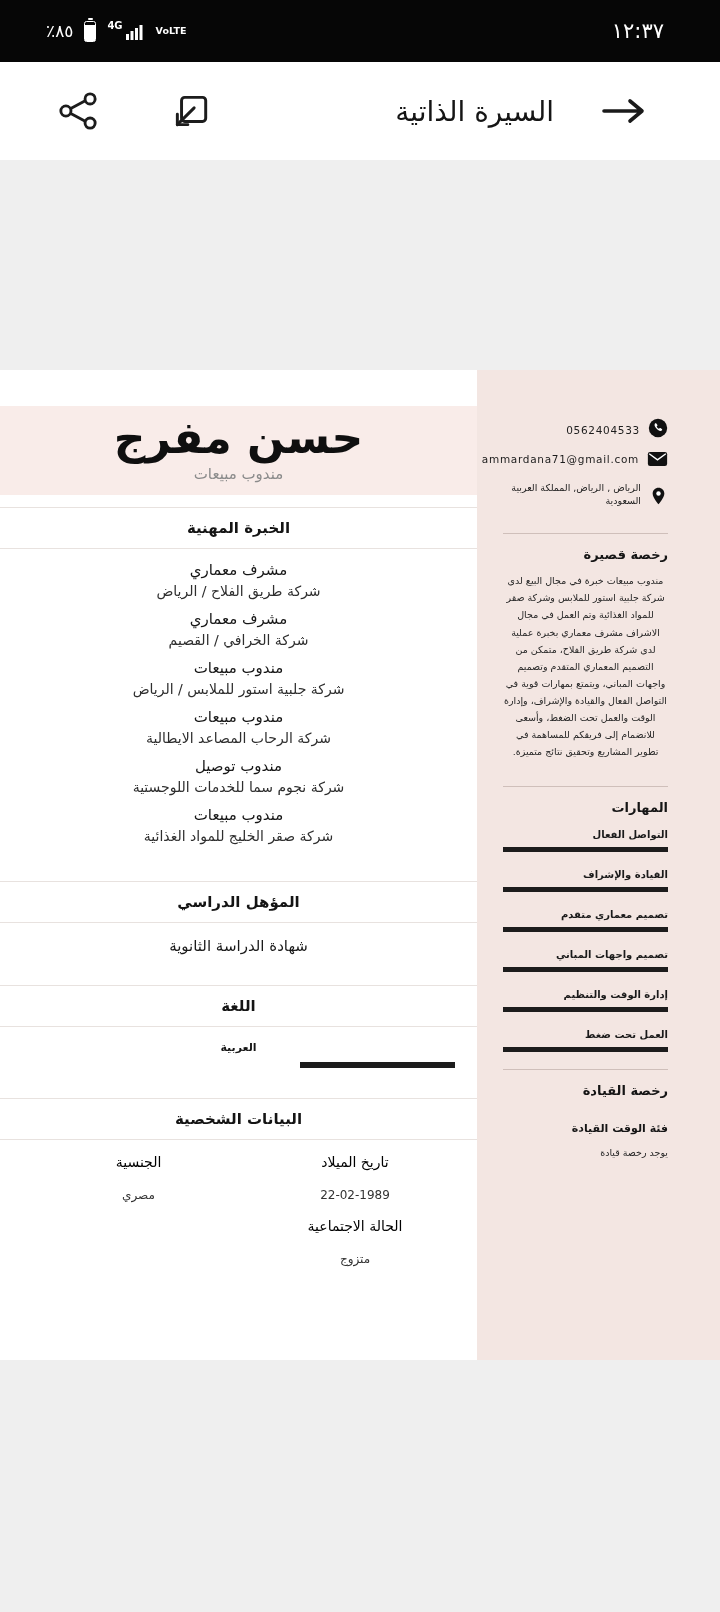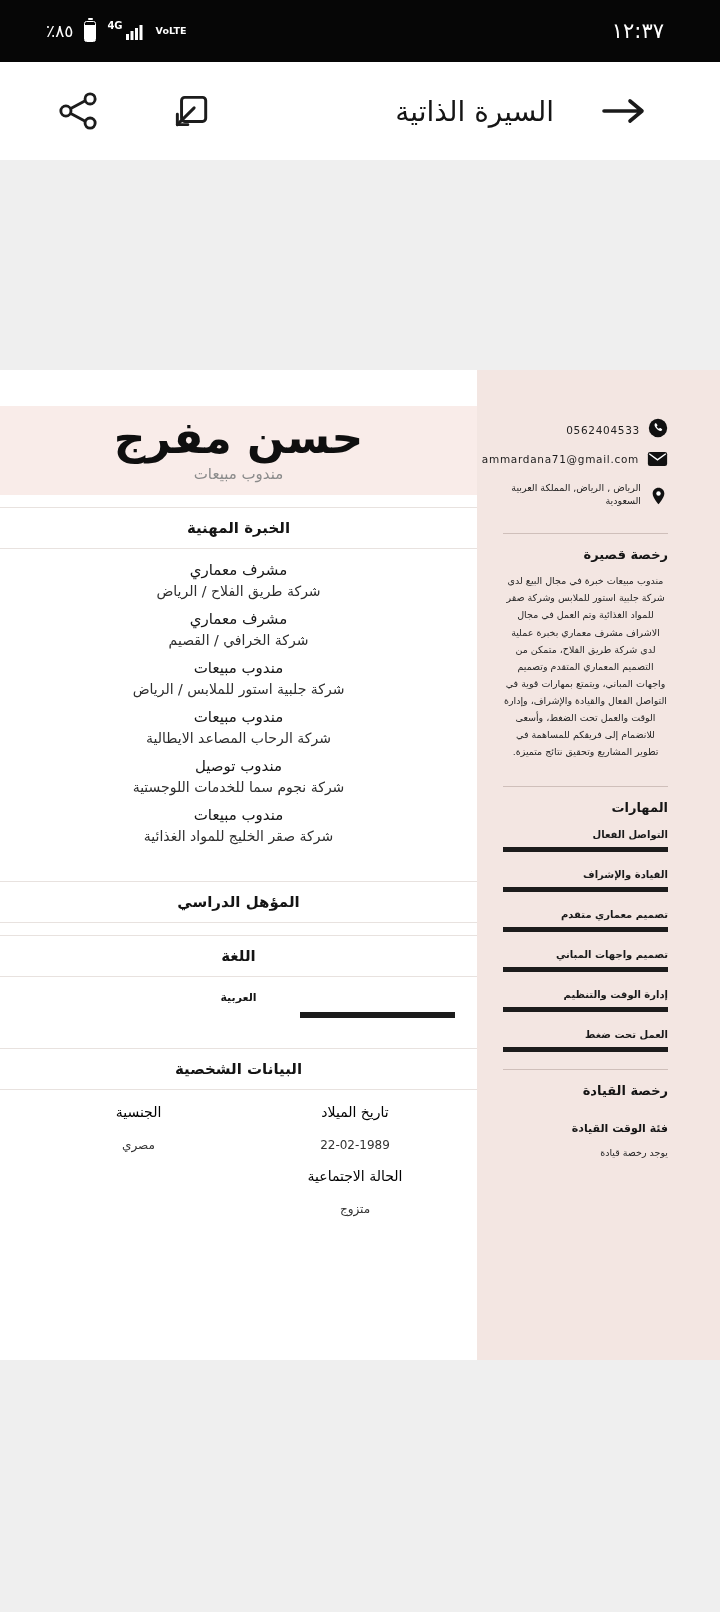--- a/index.html
+++ b/index.html
@@ -219,20 +219,21 @@
             <div class="exp-title">مندوب توصيل</div>
             <div class="exp-co">شركة نجوم سما للخدمات اللوجستية</div>
           </div>
           <div class="exp-item">
             <div class="exp-title">مندوب مبيعات</div>
             <div class="exp-co">شركة صقر الخليج للمواد الغذائية</div>
           </div>
         </div>
 
         <div class="sec-head">المؤهل الدراسي</div>
+        <div class="edu">شهادة الدراسة الثانوية</div>
 
         <div class="sec-head">اللغة</div>
         <div class="lang">
           <div class="lang-name">العربية</div>
           <div class="lang-bar"></div>
         </div>
 
         <div class="sec-head">البيانات الشخصية</div>
         <div class="personal">
           <div class="p-col">

